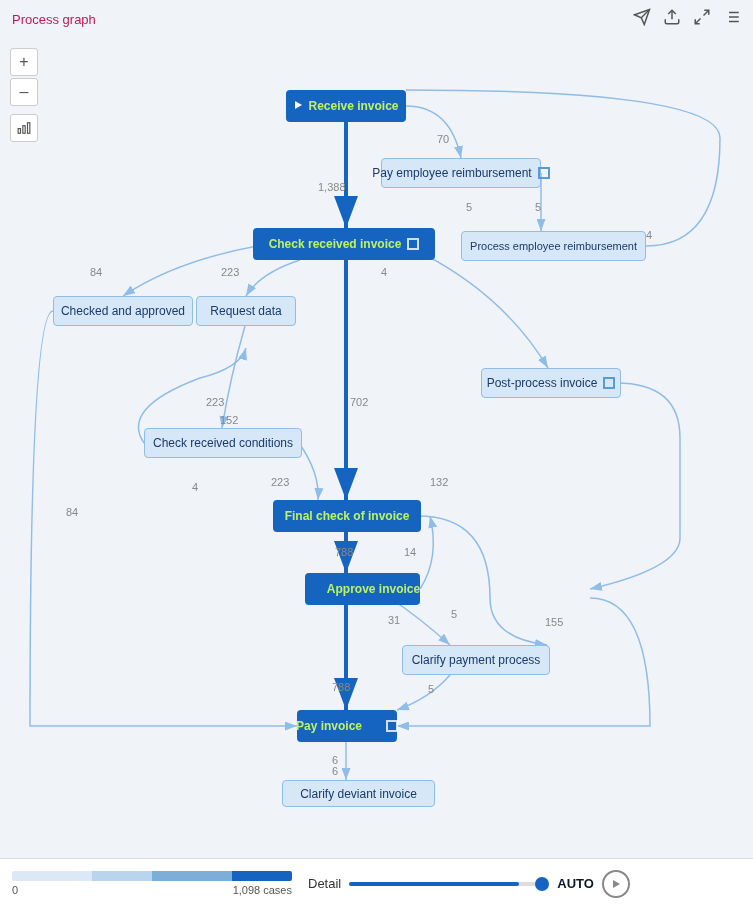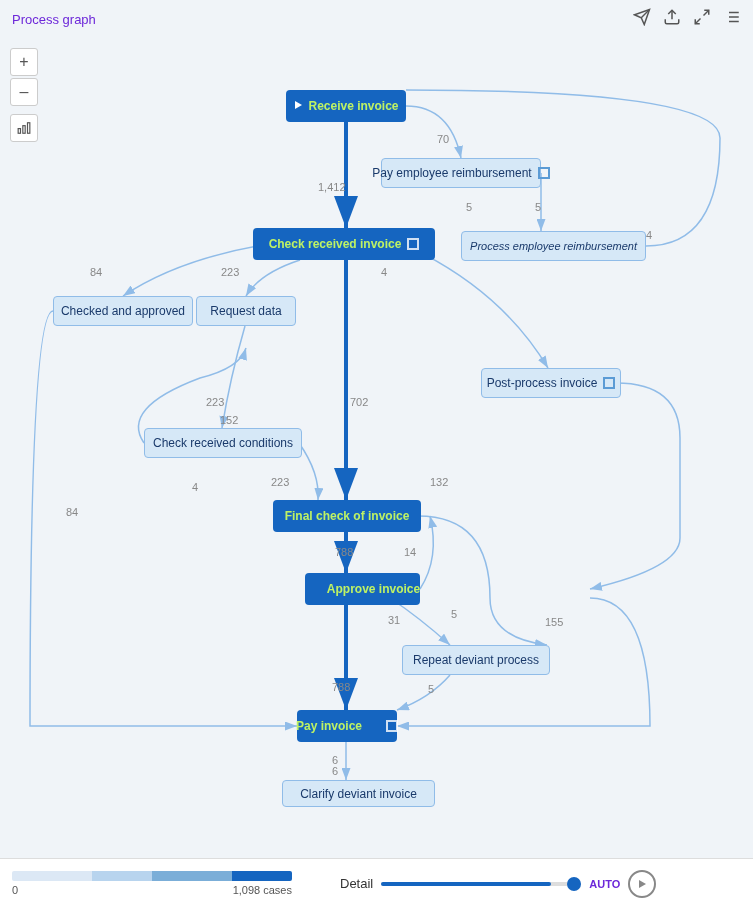--- a/index.html
+++ b/index.html
@@ -22,21 +22,21 @@
     .header {
       display: flex;
       align-items: center;
       justify-content: space-between;
       padding: 8px 12px;
       background: #f0f4f8;
     }
 
     .header-title {
       font-size: 13px;
-      color: #6d28d9;
+      color: #be185d;
       font-weight: 500;
     }
 
     .header-actions {
       display: flex;
       align-items: center;
       gap: 12px;
     }
 
     .header-icon {
@@ -161,21 +161,20 @@
       display: flex;
       align-items: center;
       gap: 8px;
       flex: 1;
     }
 
     .detail-label {
       font-size: 13px;
       color: #333;
       white-space: nowrap;
-      margin-left: 32px;
     }
 
     .slider-track {
       flex: 1;
       height: 4px;
       background: #ddd;
       border-radius: 2px;
       position: relative;
       max-width: 200px;
     }
@@ -191,22 +190,22 @@
       width: 14px;
       height: 14px;
       background: #1565c0;
       border-radius: 50%;
       position: absolute;
       top: -5px;
       right: 0;
     }
 
     .auto-label {
-      font-size: 11px;
-      color: #6d28d9;
+      font-size: 13px;
+      color: #0f172a;
       font-weight: 600;
     }
 
     .play-btn {
       width: 28px;
       height: 28px;
       border: 2px solid #888;
       border-radius: 50%;
       display: flex;
       align-items: center;
@@ -368,21 +367,21 @@
     <div class="node node-secondary" style="left:381px; top:120px; width:160px; height:30px;">
       <span>Pay employee reimbursement</span>
       <span class="node-checkbox-light"></span>
     </div>
 
     <div class="node node-primary" style="left:253px; top:190px; width:182px; height:32px;">
       <span>Check received invoice</span>
       <span class="node-checkbox"></span>
     </div>
 
-    <div class="node node-secondary" style="left:461px; top:193px; width:185px; height:30px; font-size:11px;font-style:italic;">
+    <div class="node node-secondary" style="left:461px; top:193px; width:185px; height:30px; font-size:11px;">
       <span>Process employee reimbursement</span>
     </div>
 
     <div class="node node-secondary" style="left:53px; top:258px; width:140px; height:30px;">
       <span>Checked and approved</span>
     </div>
 
     <div class="node node-secondary" style="left:196px; top:258px; width:100px; height:30px;">
       <span>Request data</span>
     </div>
@@ -398,33 +397,33 @@
 
     <div class="node node-primary" style="left:273px; top:462px; width:148px; height:32px;">
       <span>Final check of invoice</span>
     </div>
 
     <div class="node node-primary" style="left:305px; top:535px; width:115px; height:32px;padding-left:32px;">
       <span>Approve invoice</span>
     </div>
 
     <div class="node node-secondary" style="left:402px; top:607px; width:148px; height:30px;">
-      <span>Repeat deviant process</span>
+      <span>Clarify payment process</span>
     </div>
 
     <div class="node node-primary" style="left:297px; top:672px; width:100px; height:32px;gap:18px;">
       <span>Pay invoice</span>
       <span class="node-checkbox"></span>
     </div>
 
     <div class="node node-secondary" style="left:282px; top:742px; width:153px; height:27px;">
       <span>Clarify deviant invoice</span>
     </div>
 
-    <span class="edge-label" style="left:318px; top:143px;">1,412</span>
+    <span class="edge-label" style="left:318px; top:143px;">1,388</span>
     <span class="edge-label" style="left:437px; top:95px;">70</span>
     <span class="edge-label" style="left:466px; top:163px;">5</span>
     <span class="edge-label" style="left:535px; top:163px;">5</span>
     <span class="edge-label" style="left:646px; top:191px;">4</span>
     <span class="edge-label" style="left:90px; top:228px;">84</span>
     <span class="edge-label" style="left:221px; top:228px;">223</span>
     <span class="edge-label" style="left:381px; top:228px;">4</span>
     <span class="edge-label" style="left:206px; top:358px;">223</span>
     <span class="edge-label" style="left:350px; top:358px;">702</span>
     <span class="edge-label" style="left:220px; top:376px;">152</span>

